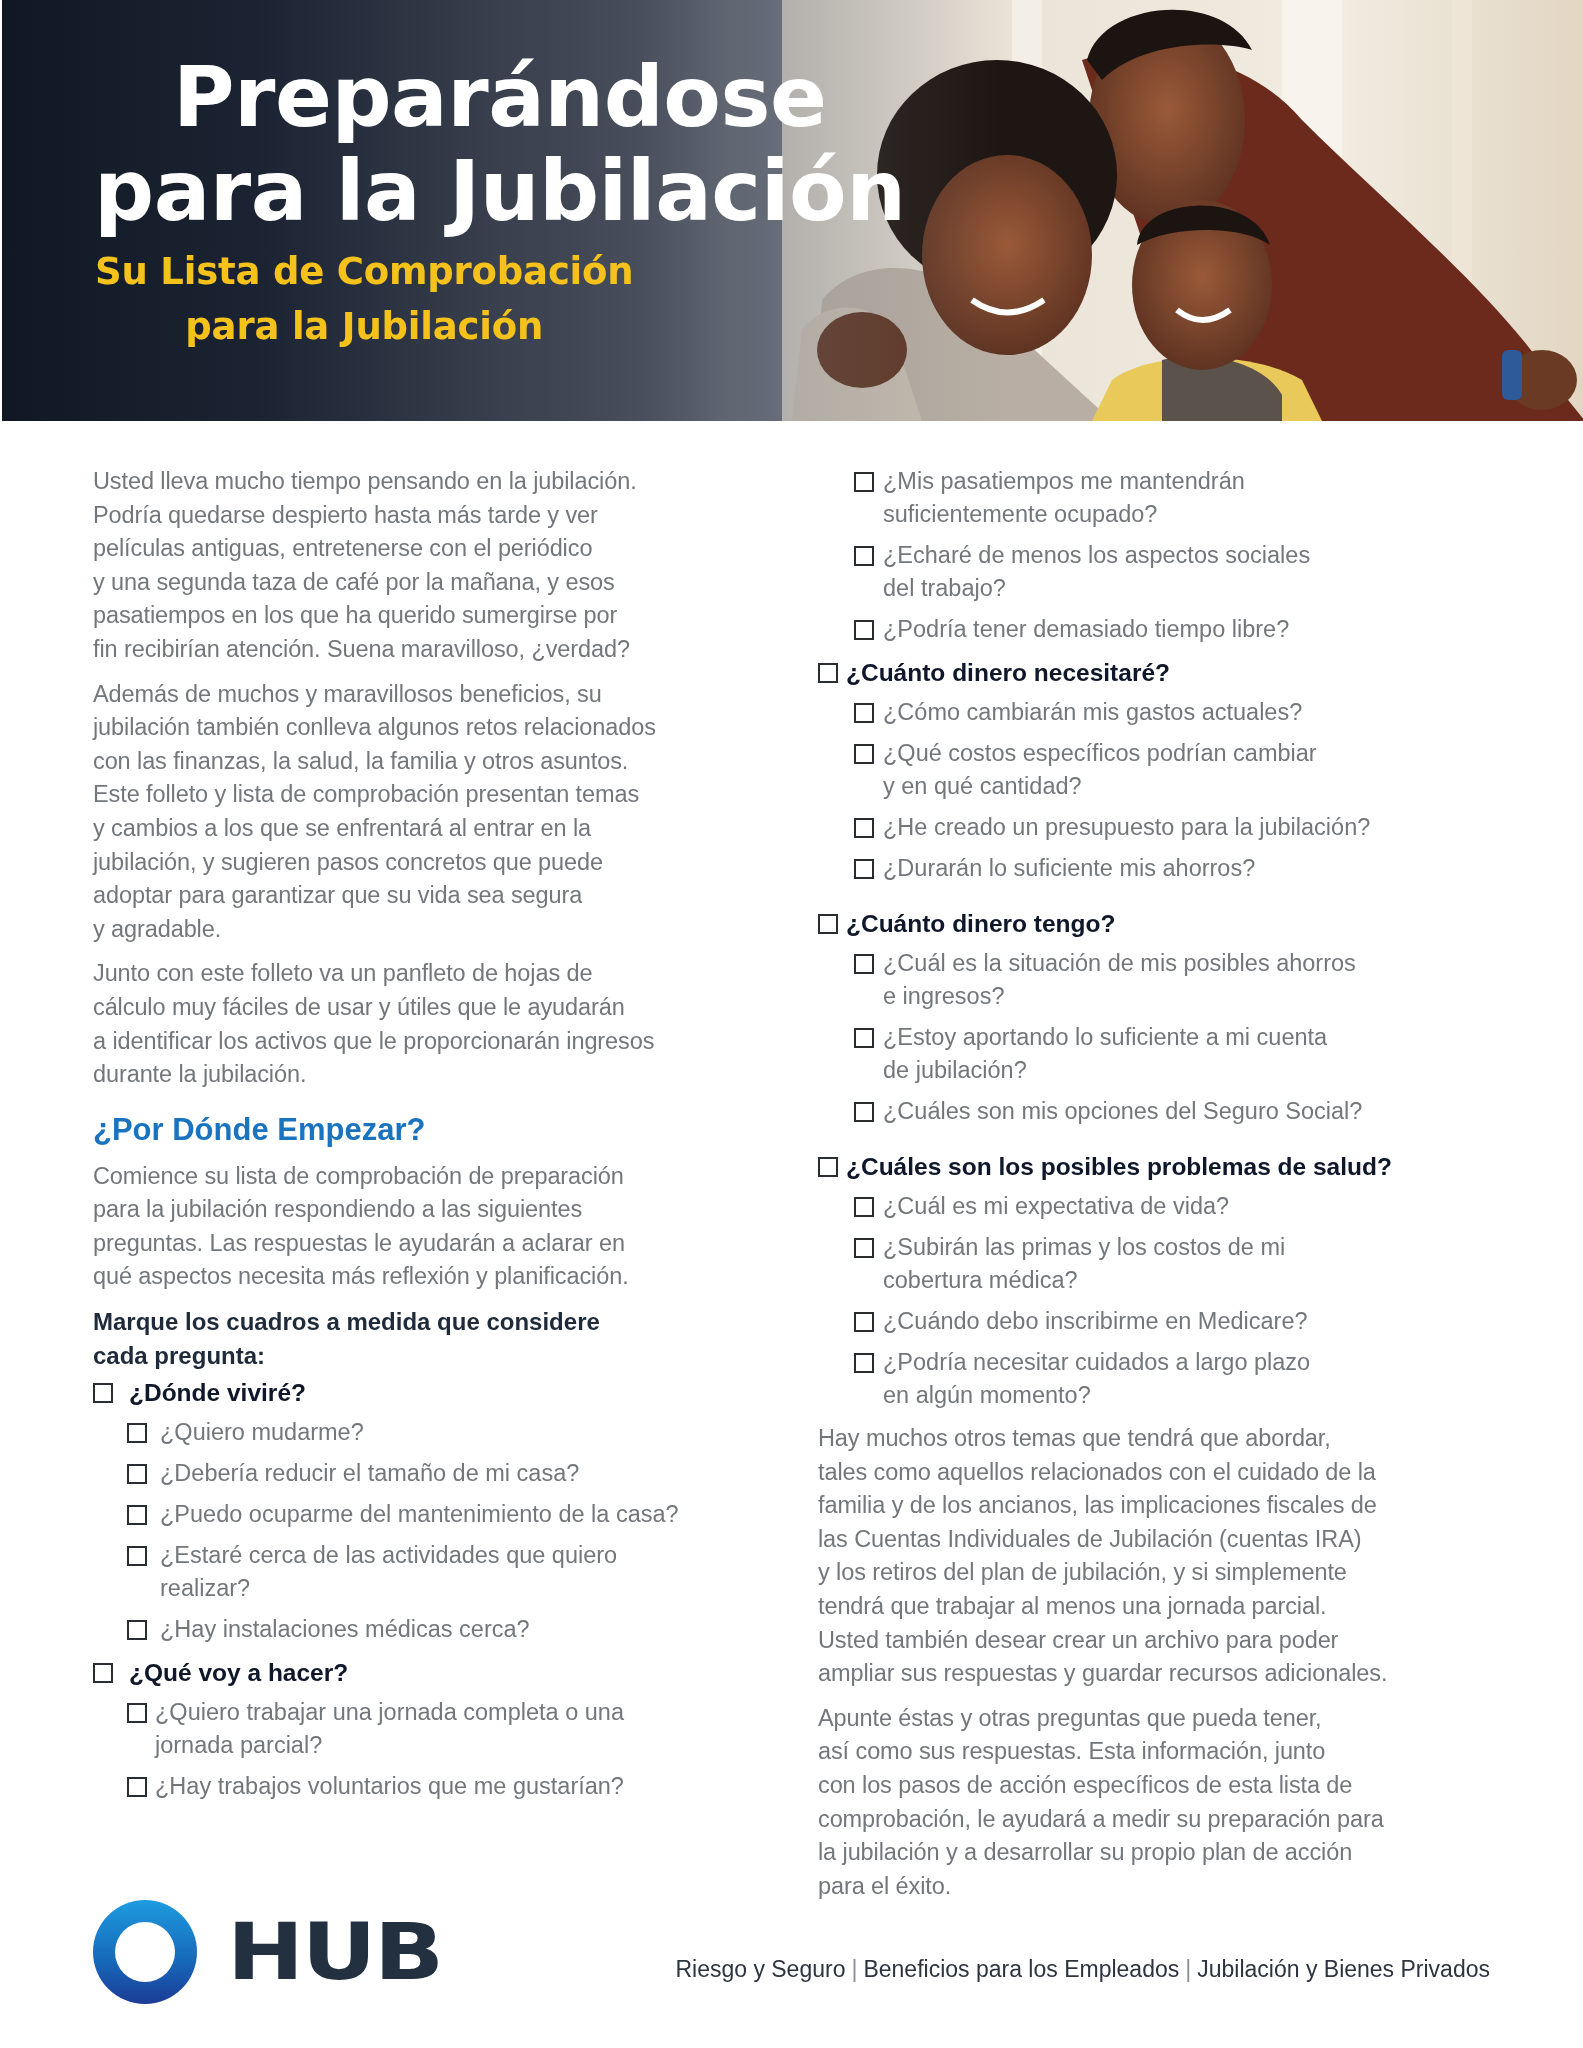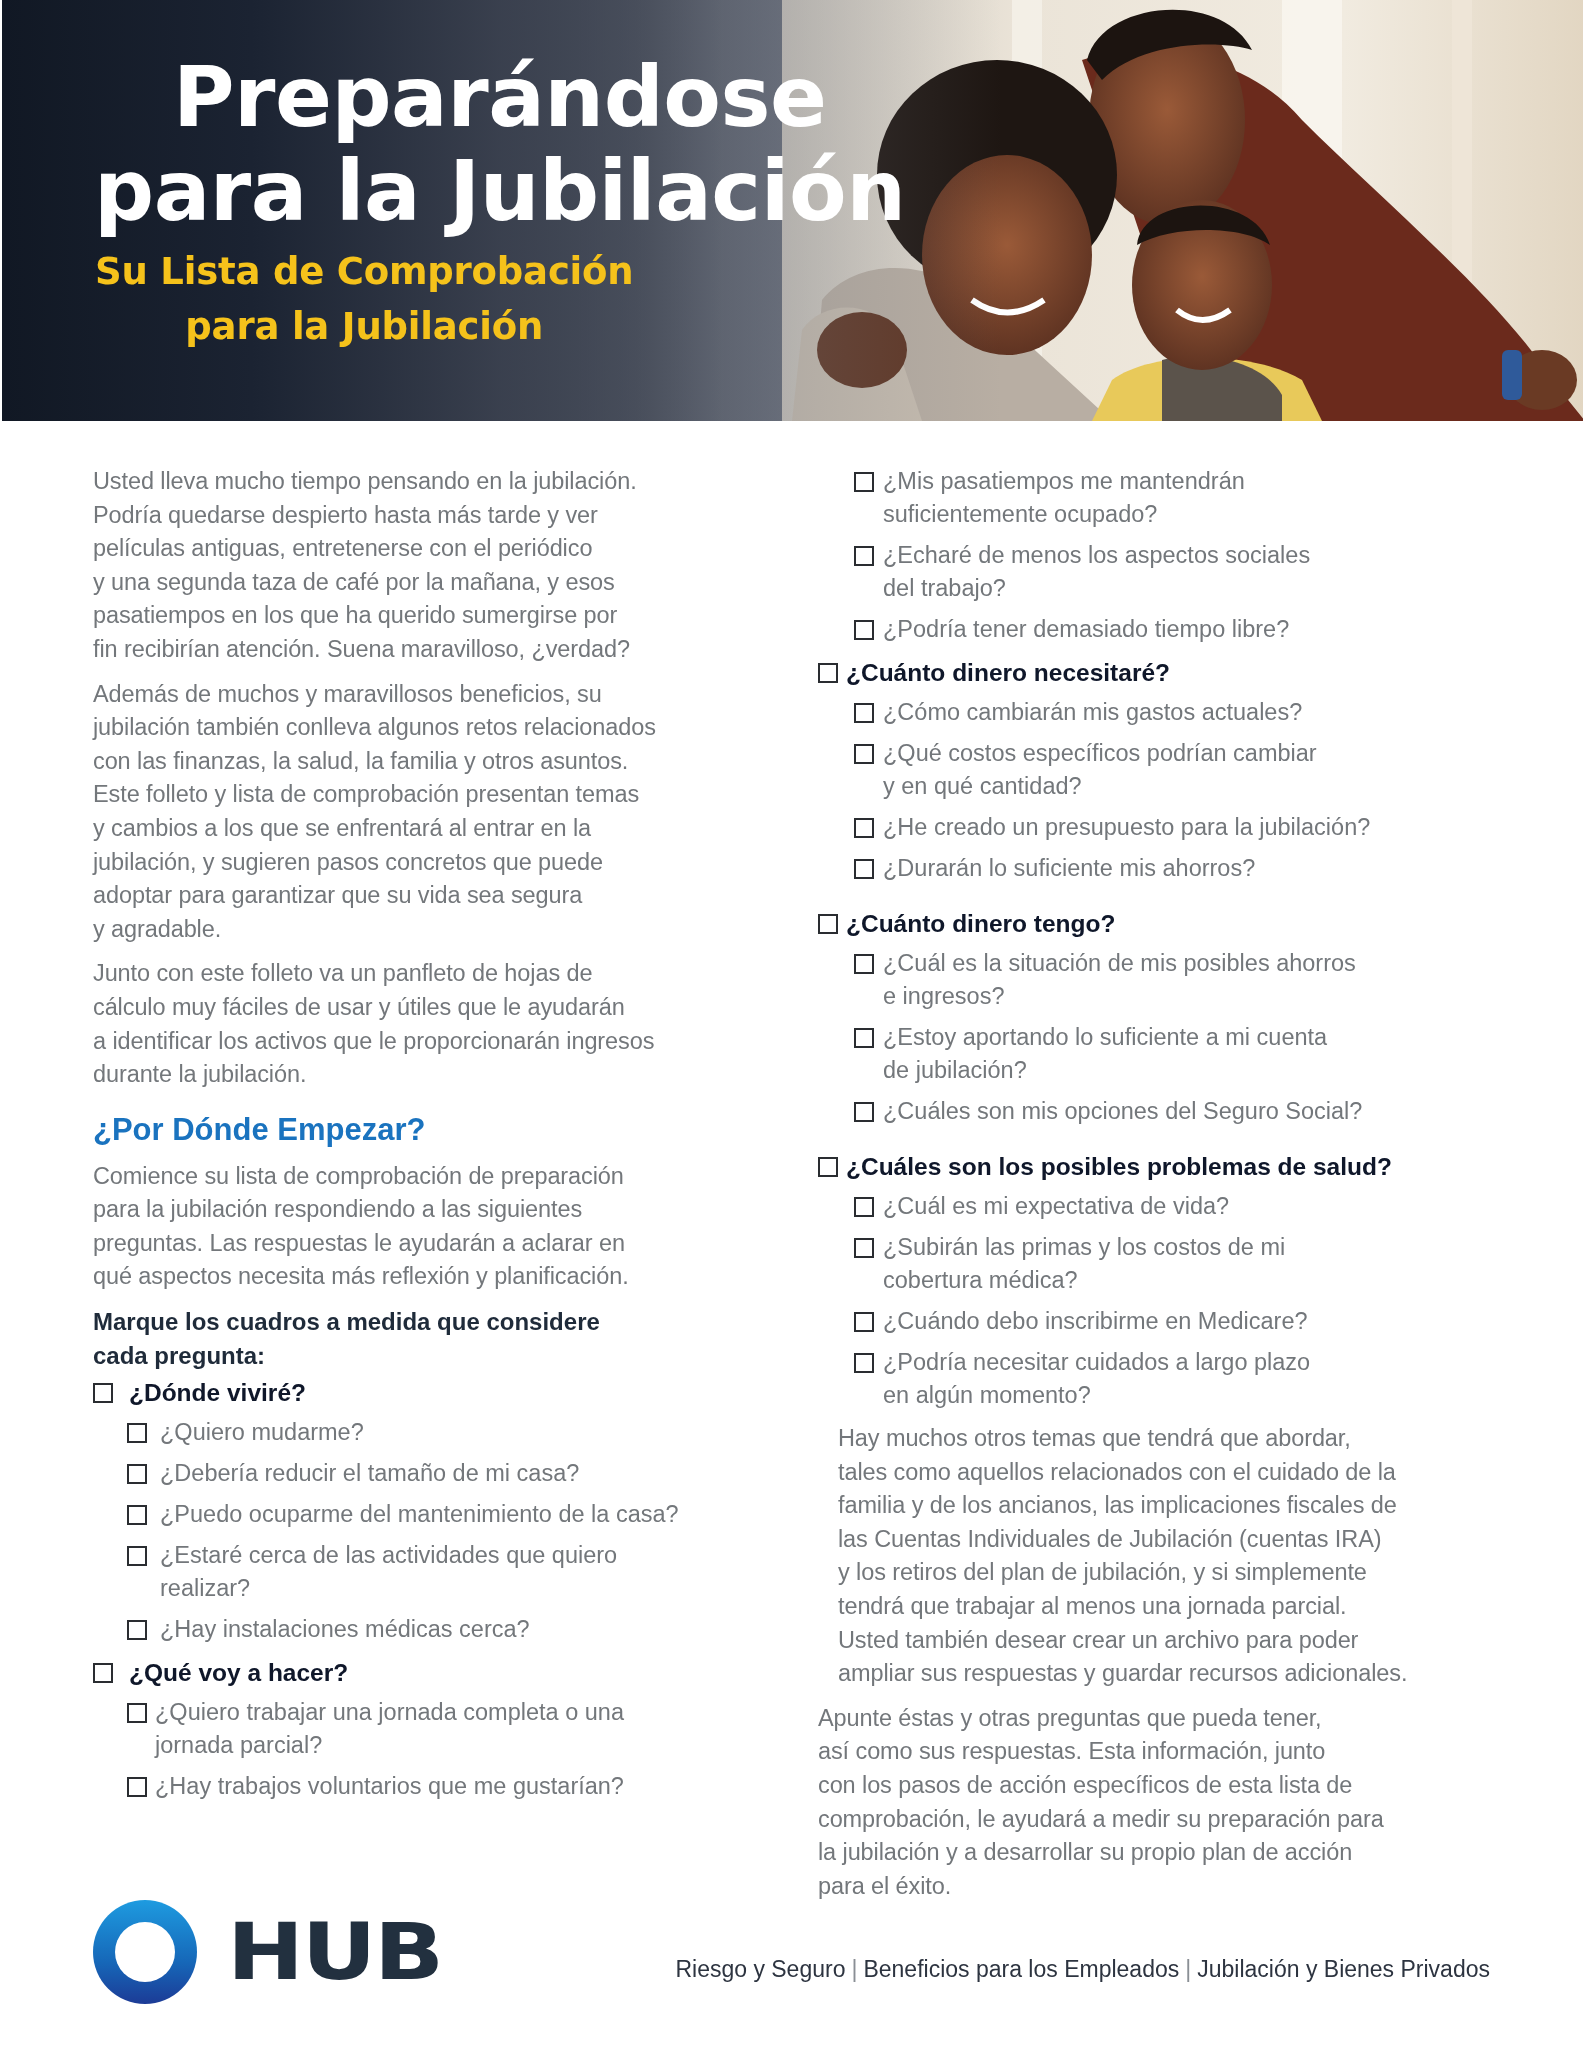--- a/index.html
+++ b/index.html
@@ -317,21 +317,21 @@
     </div>
     <div class="item">
       <span class="cb"></span>
       <span class="txt">
           <span>¿Podría necesitar cuidados a largo plazo</span>
           <span>en algún momento?</span>
         </span>
     </div>
   </div>
 
-  <div class="para" style="margin-top:0;margin-left:20px;">
+  <div class="para" style="margin-top:0;">
     <span>Hay muchos otros temas que tendrá que abordar,</span>
     <span>tales como aquellos relacionados con el cuidado de la</span>
     <span>familia y de los ancianos, las implicaciones fiscales de</span>
     <span>las Cuentas Individuales de Jubilación (cuentas IRA)</span>
     <span>y los retiros del plan de jubilación, y si simplemente</span>
     <span>tendrá que trabajar al menos una jornada parcial.</span>
     <span>Usted también desear crear un archivo para poder</span>
     <span>ampliar sus respuestas y guardar recursos adicionales.</span>
   </div>
   <div class="para">

